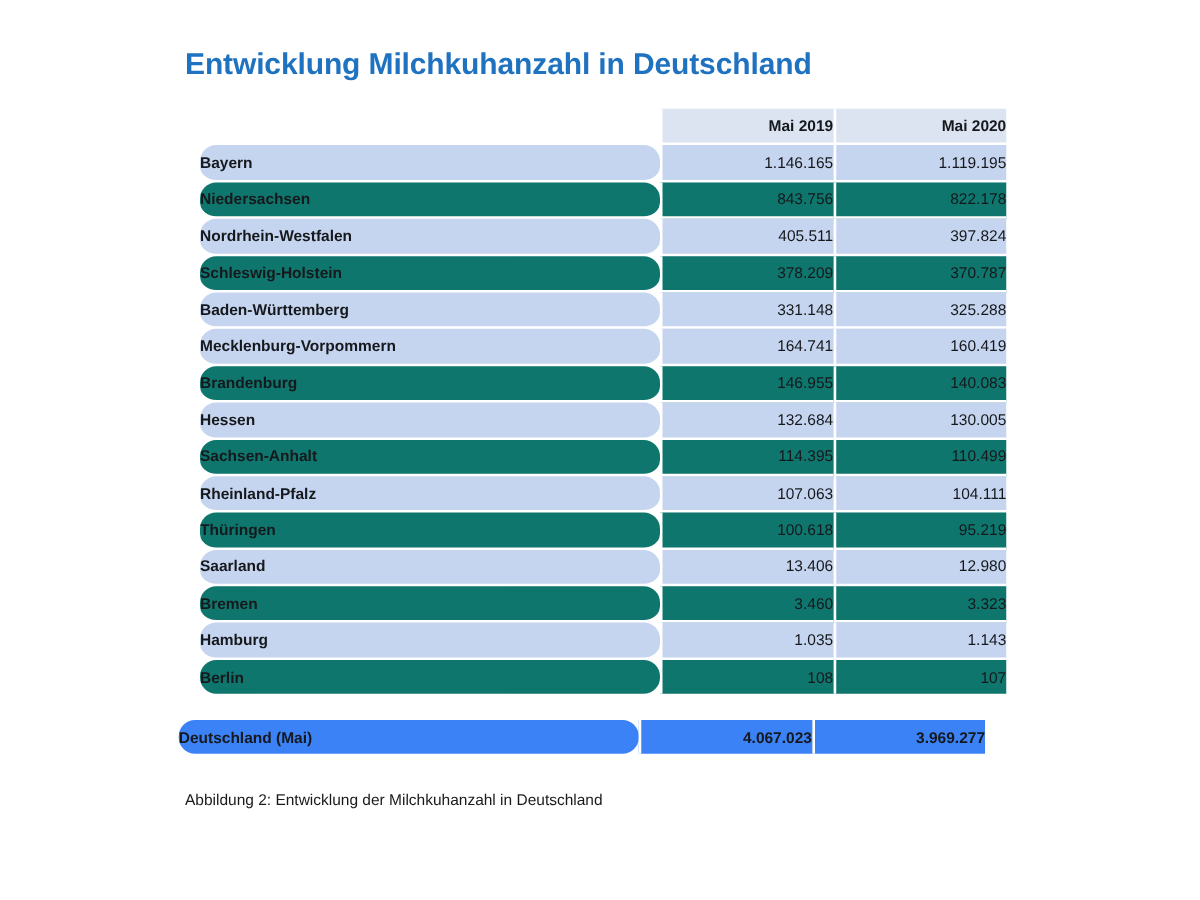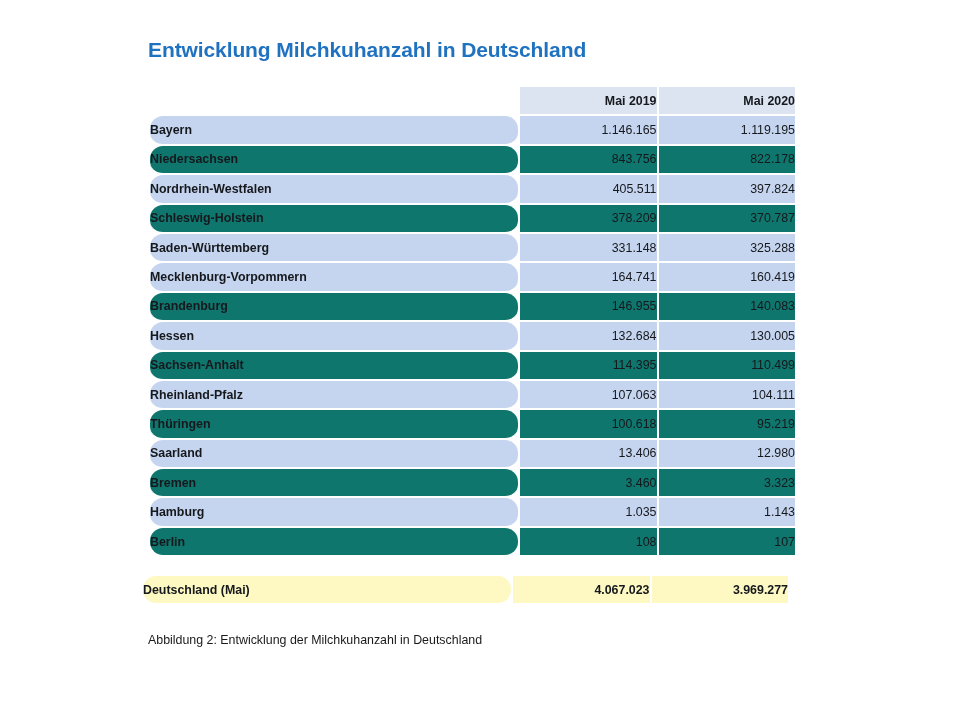--- a/index.html
+++ b/index.html
@@ -16,29 +16,29 @@
   .slide {
     position: relative;
     width: 960px;
     height: 720px;
     background: #ffffff;
   }
   .title {
     position: absolute;
     left: 148px;
     top: 38px;
-    font-size: 21px;
+    font-size: 24px;
     font-weight: bold;
     color: #1f72c0;
     letter-spacing: -0.1px;
     white-space: nowrap;
   }
   .table-wrap {
     position: absolute;
-    left: 150px;
+    left: 160px;
     top: 87px;
     width: 553px;
   }
   table.data {
     border-collapse: separate;
     border-spacing: 0;
     width: 645px;
     table-layout: fixed;
   }
   table.data col.c-label { width: 368px; }
@@ -89,21 +89,21 @@
     table-layout: fixed;
   }
   table.total col.c-label { width: 368px; }
   table.total col.c-num   { width: 138.5px; }
   table.total td {
     height: 27.4px;
     padding: 0;
     font-size: 12.4px;
     font-weight: bold;
     color: #15181c;
-    background: #fef9c3;
+    background: #3b82f6;
     vertical-align: middle;
     white-space: nowrap;
   }
   .caption {
     position: absolute;
     left: 148px;
     top: 633px;
     font-size: 12.4px;
     color: #1a1a1a;
     white-space: nowrap;

